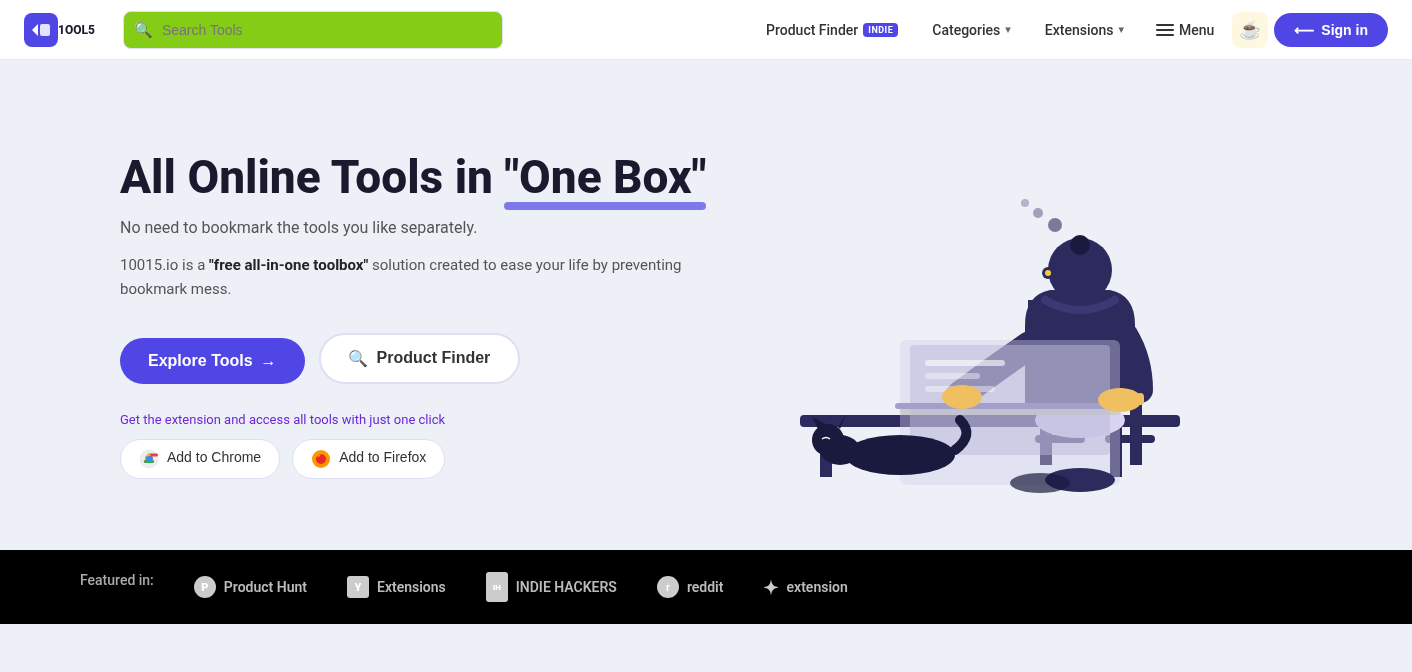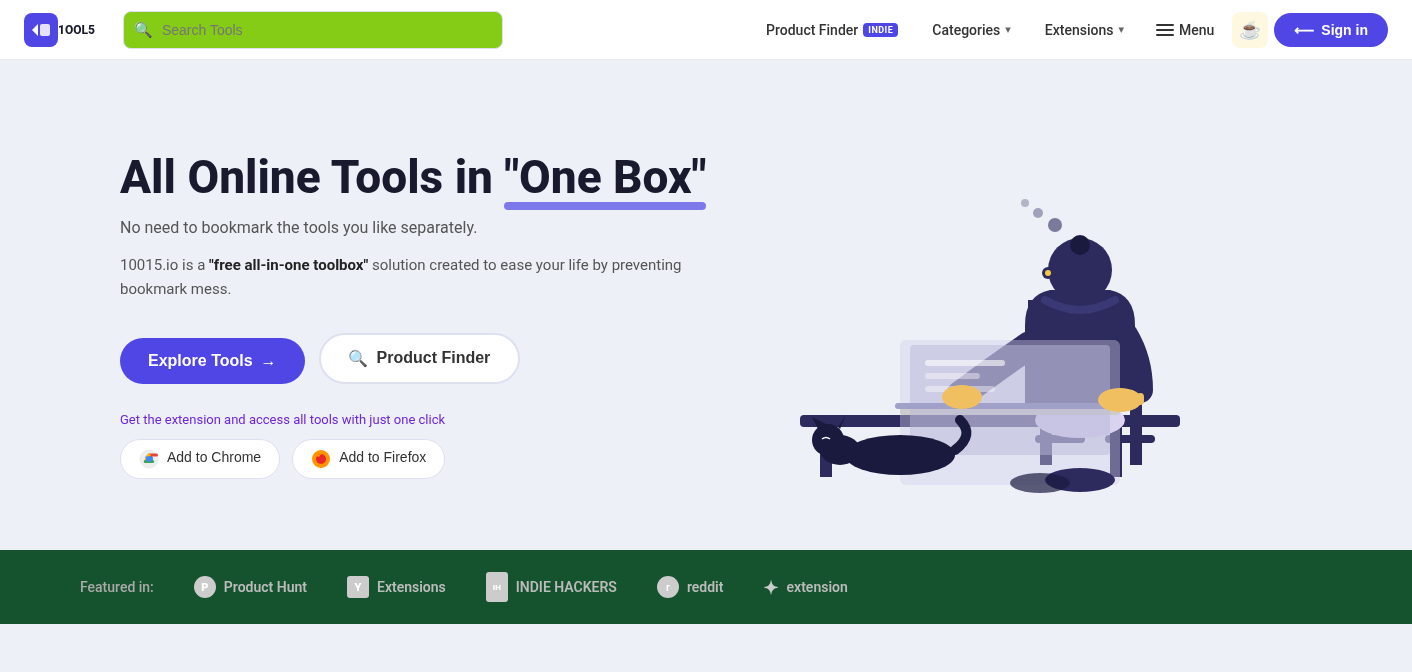--- a/index.html
+++ b/index.html
@@ -249,24 +249,23 @@
     
     .hero-illustration {
       flex: 0 0 500px;
       display: flex;
       justify-content: center;
       align-items: flex-end;
     }
 
     
     .featured {
-      background: #14532d;
+      background: #000000;
       padding: 22px 80px;
       display: flex;
-      align-items: center;
       gap: 40px;
       flex-wrap: wrap;
     }
     .featured-label {
       font-size: 14px;
       color: #aaa;
       font-weight: 500;
       white-space: nowrap;
     }
     .featured-logos {

